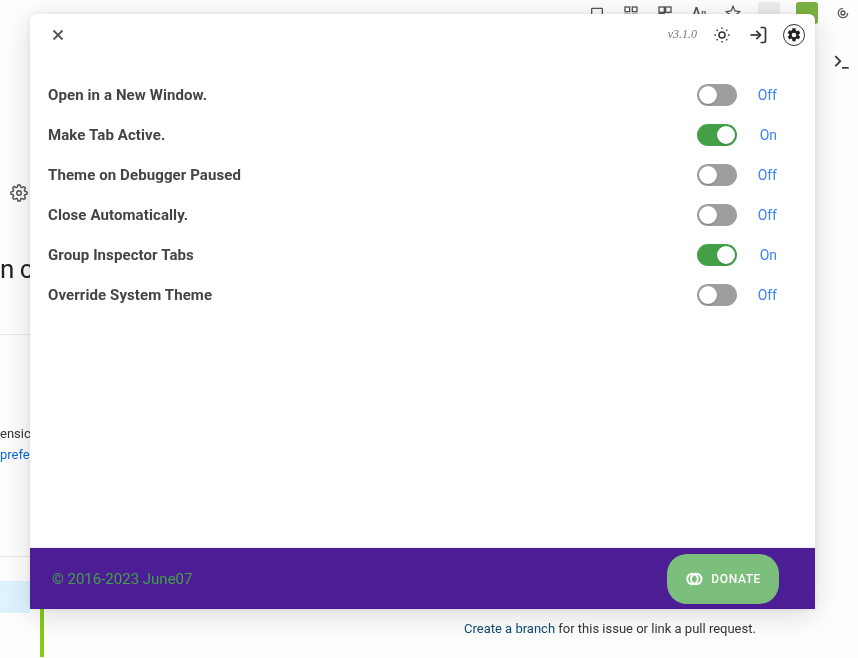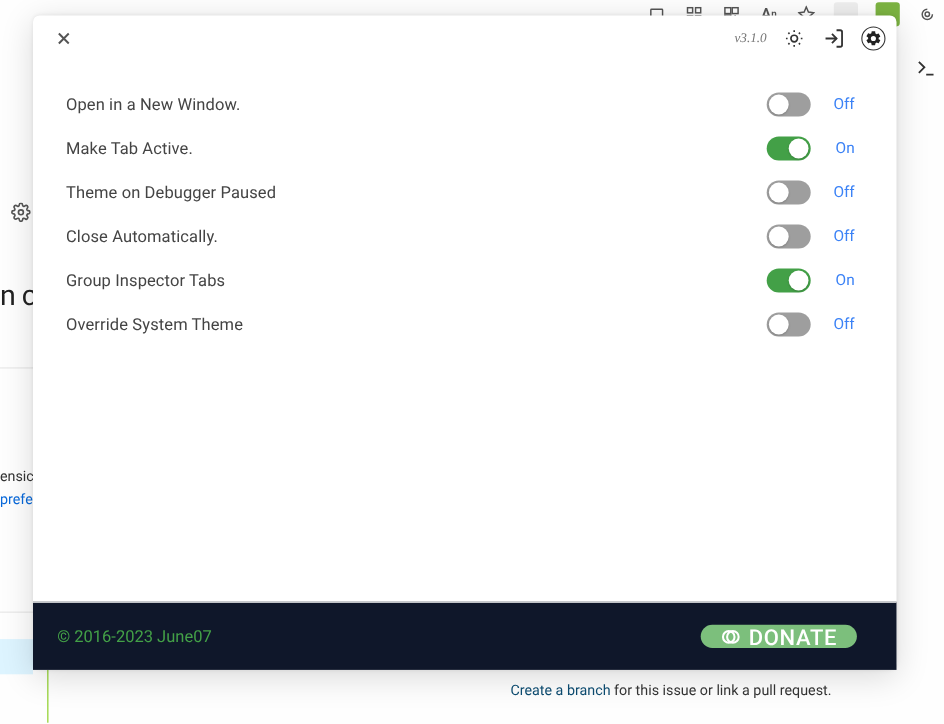--- a/index.html
+++ b/index.html
@@ -1,20 +1,20 @@
 <!DOCTYPE html>
 <html><head>
 <meta charset="utf-8">
 <style>
   * { box-sizing: border-box; margin:0; padding:0; }
   html, body { width:858px; height:658px; font-family: -apple-system, BlinkMacSystemFont, "Segoe UI", Roboto, Helvetica, Arial, sans-serif; background:#fff; overflow:hidden; position:relative; }
 
   
   .bg-chrome { position:absolute; inset:0; background:#fefefe; }
-  .bg-left { position:absolute; left:0; top:89px; width:44px; height:568px; border-right:1px solid #84cc16;}
+  .bg-left { position:absolute; left:0; top:89px; width:44px; height:568px; border-right:4px solid #84cc16;}
   .gear-bg { position:absolute; left:10px; top:95px; color:#555; }
   .bg-partial-heading { position:absolute; left:0px; top:165px; font-size:26px; color:#222; font-weight:400; letter-spacing:-0.5px; white-space:nowrap; overflow:hidden; width:30px; }
   .bg-ensid { position:absolute; left:0; top:337px; font-size:13px; color:#333; }
   .bg-prefe { position:absolute; left:0; top:358px; font-size:13px; color:#0969da; }
   .bg-topicons { position:absolute; right:0; top:0; height:25px; display:flex; align-items:center; gap:16px; padding:0 6px; color:#444;}
   .bg-topicons .ico { width:18px; height:18px; display:flex; align-items:center; justify-content:center; font-size:15px; color:#555;}
   .bg-terminal { position:absolute; right:6px; top:52px; color:#333; font-size:15px; }
   .bg-partial-line { position:absolute; left:0; top:245px; width:30px; border-top:1px solid #e5e5e5;}
   .bg-partial-line2 { position:absolute; left:0; top:467px; width:30px; border-top:1px solid #e5e5e5;}
   .bg-blue-row { position:absolute; left:0; top:492px; width:30px; height:32px; background:#ddf4ff;}
@@ -31,32 +31,32 @@
 
   
   .tabs { display:flex; gap:34px; padding:38px 0 0 50px; border-bottom:none;}
   .tab { font-size:12px; font-weight:600; letter-spacing:0.6px; color:#333; padding:0 4px 16px 4px; cursor:pointer; font-family: inherit;}
   .tab.active { color:#43a047; position:relative;}
   .tab.active::after { content:""; position:absolute; left:-18px; right:-18px; bottom:0; height:2px; background:#43a047;}
 
   
   .settings { padding:26px 38px 0 18px; flex:1;}
   .setting-row { display:flex; align-items:center; height:40px; }
-  .setting-label { font-size:15px; color:#444; font-weight:400; flex:1; letter-spacing:0.1px;margin-left:12px;}
+  .setting-label { font-size:15px; color:#444; font-weight:700; flex:1; letter-spacing:0.1px;}
   .toggle { width:40px; height:22px; border-radius:20px; position:relative; cursor:pointer; background:#9e9e9e; }
   .toggle .knob { position:absolute; top:2px; left:2px; width:18px; height:18px; background:#fff; border-radius:50%; transition:none; box-shadow:0 1px 2px rgba(0,0,0,0.2);}
   .toggle.on { background:#43a047;}
   .toggle.on .knob { left:20px;}
   .state-label { width:40px; text-align:right; padding-left:12px; font-size:14px; color:#3b82f6;}
 
   
-  .footer { height:62px; background:#0f172a; border-top:1px solid #eee; display:flex; align-items:center; padding:0 22px;}
+  .footer { height:62px; background:#4c1d95; border-top:1px solid #eee; display:flex; align-items:center; padding:0 22px;}
   .copyright { font-size:15px; color:#43a047; font-weight:400;}
   .footer-spacer { flex:1;}
-  .pill-btn { display:inline-flex; align-items:center; gap:8px; height:21px; padding:0 18px; border-radius:20px; font-size:20px; font-weight:500; letter-spacing:0.6px; color:#fff; cursor:pointer; }
+  .pill-btn { display:inline-flex; align-items:center; gap:8px; height:50px; padding:0 18px; border-radius:20px; font-size:12px; font-weight:500; letter-spacing:0.6px; color:#fff; cursor:pointer; }
   .pill-btn.donate { background:#7cbf7c; margin-right:14px;}
   .pill-btn.share { background:#1976d2;}
   .pill-ico { display:inline-flex; width:18px; height:18px; align-items:center; justify-content:center;}
 
   
   .below-text { position:absolute; left:464px; top:621px; font-size:13px; color:#333;}
   .below-text a { color:#0c4a6e; text-decoration:none;}
 
   svg { display:block; }
 </style>

